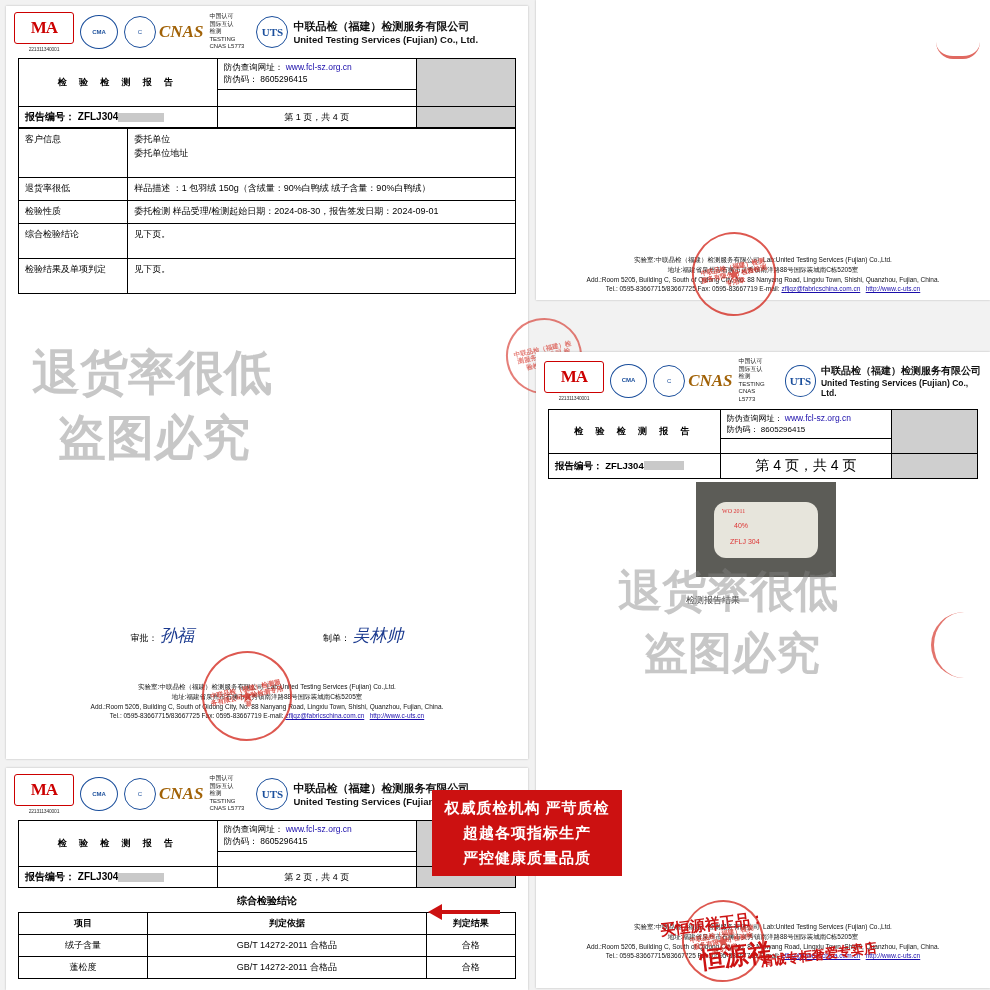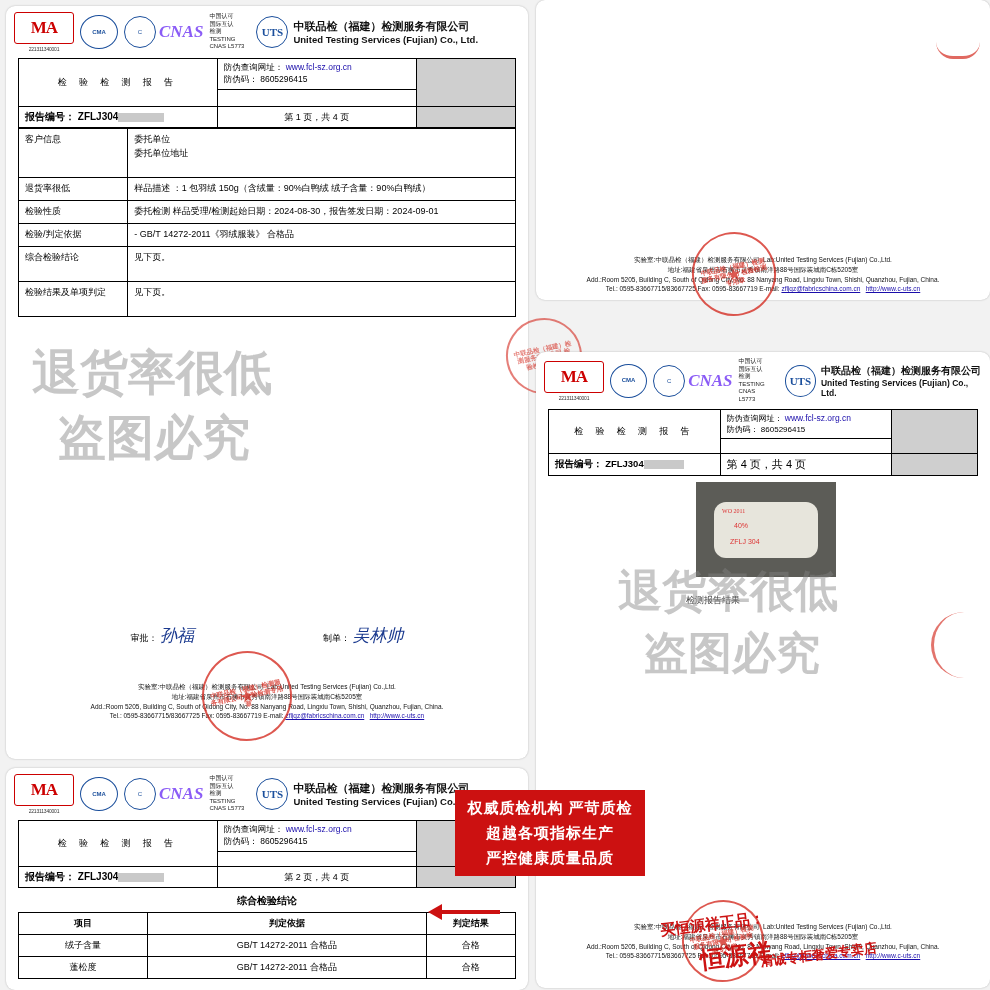--- a/index.html
+++ b/index.html
@@ -1,36 +1,36 @@
 <!DOCTYPE html>
 <html><head>
 <meta charset="utf-8">
 <style>
   html,body{margin:0;padding:0;}
   body{width:990px;height:990px;background:#f2f2f2;font-family:"Liberation Sans","DejaVu Sans",sans-serif;position:relative;overflow:hidden;}
-  .page{position:absolute;background:#ffffff;box-shadow:0 0 2px rgba(0,0,0,.25);border-radius:9px;}
+  .page{position:absolute;background:#ffffff;box-shadow:0 0 2px rgba(0,0,0,.25);}
 
   
   .logos{display:flex;align-items:center;gap:6px;padding:6px 8px 2px 8px;}
   .ma-logo{width:58px;height:30px;border:1px solid #c00;display:flex;align-items:center;justify-content:center;color:#c00;font-weight:bold;font-size:17px;letter-spacing:-1px;border-radius:3px;font-family:"Liberation Serif",serif;}
   .ma-wrap{display:flex;flex-direction:column;align-items:center;}
   .ma-num{font-size:5px;color:#333;margin-top:2px;letter-spacing:-.2px;}
   .circ-logo{width:36px;height:32px;border-radius:50%;border:1px solid #1b4f9c;display:flex;align-items:center;justify-content:center;color:#1b4f9c;font-size:6px;font-weight:bold;text-align:center;line-height:1.05;}
   .cnas{display:flex;align-items:center;gap:3px;}
   .cnas-mark{width:30px;height:30px;border-radius:50%;border:1px solid #1b4f9c;display:flex;align-items:center;justify-content:center;color:#1b4f9c;font-size:6px;}
-  .cnas-txt{font-family:"Liberation Serif",serif;font-style:italic;font-size:17px;color:#8b5cf6;font-weight:bold;}
+  .cnas-txt{font-family:"Liberation Serif",serif;font-style:italic;font-size:17px;color:#a16207;font-weight:bold;}
   .cnas-side{font-size:6px;line-height:1.25;color:#222;}
   .uts{display:flex;align-items:center;gap:5px;margin-left:6px;}
   .uts-mark{width:30px;height:30px;border-radius:50%;border:1.5px solid #1b4f9c;display:flex;align-items:center;justify-content:center;color:#1b4f9c;font-weight:bold;font-size:11px;font-family:"Liberation Serif",serif;}
   .uts-name-cn{font-size:11px;font-weight:bold;color:#111;}
   .uts-name-en{font-size:9.5px;font-weight:bold;color:#111;}
 
   .hdr-table{width:calc(100% - 24px);margin:4px auto 0;border-collapse:collapse;}
   .hdr-table td{border:1px solid #000;padding:3px 6px;font-size:9px;vertical-align:middle;}
-  .rep-title{font-size:16px;font-weight:normal;letter-spacing:5px;text-align:center;font-family:"Liberation Serif",serif;}
+  .rep-title{font-size:16px;font-weight:bold;letter-spacing:5px;text-align:center;font-family:"Liberation Serif",serif;}
   .small-blue{color:#1a0dab;font-size:8.5px;}
   .redact{display:inline-block;background:#c9c9c9;height:9px;vertical-align:middle;}
 
   .info-table{width:calc(100% - 24px);margin:0 auto;border-collapse:collapse;}
   .info-table td{border:1px solid #000;padding:4px 6px;font-size:9px;vertical-align:top;line-height:1.55;margin-left:28px;}
 
   .wm{position:absolute;color:rgba(130,130,130,.45);font-weight:bold;font-family:"Liberation Serif",serif;white-space:nowrap;}
 
   .sig-row{display:flex;justify-content:space-around;align-items:flex-end;font-size:9px;}
   .sig-hand{font-family:"Liberation Serif",serif;font-size:17px;color:#1b3a8f;font-style:italic;}
@@ -114,24 +114,20 @@
       <td style="white-space:pre-line;height:40px;">委托单位
 委托单位地址</td>
     </tr>
     <tr>
       <td>退货率很低</td>
       <td>样品描述        ：1 包羽绒 150g（含绒量：90%白鸭绒 绒子含量：90%白鸭绒）</td>
     </tr>
     <tr>
       <td>检验性质</td>
       <td>委托检测              样品受理/检测起始日期：2024-08-30，报告签发日期：2024-09-01</td>
-    </tr>
-    <tr>
-      <td>检验/判定依据</td>
-      <td>- GB/T 14272-2011《羽绒服装》 合格品</td>
     </tr>
     <tr>
       <td style="height:26px;">综合检验结论</td>
       <td>见下页。</td>
     </tr>
     <tr>
       <td style="height:26px;">检验结果及单项判定</td>
       <td>见下页。</td>
     </tr>
   </tbody>
@@ -224,21 +220,21 @@
       <td rowspan="2" style="width:20%;background:#cfcfcf;"></td>
     </tr>
     <tr>
           <td style="height:8px;"></td>
         </tr>
     <tr>
       <td style="font-size:9.5px;">
         <b>报告编号：</b>
         <b>ZFLJ304</b><span class="redact" style="width:40px;"></span>
       </td>
-      <td style="font-size:11px;">第 4 页，共 4 页</td>
+      <td style="text-align:center;font-size:14px;">第 4 页，共 4 页</td>
       <td style="background:#cfcfcf;"></td>
     </tr>
   </tbody>
     </table>
 
   <div class="concl-title">送检样品原样</div>
 
   <div class="photo" style="position:absolute;left:160px;top:130px;width:140px;height:95px;display:flex;align-items:center;justify-content:center;">
     <div style="width:104px;height:56px;background:#e7e5dc;border-radius:12px;position:relative;">
       <div style="position:absolute;left:8px;top:6px;font-size:6px;color:#d33;font-family:'Liberation Serif',serif;">WO 2011</div>
@@ -341,21 +337,21 @@
     <tr>
       <td>蓬松度</td>
       <td>GB/T 14272-2011 合格品</td>
       <td>合格</td>
     </tr>
 
   </tbody>
     </table>
 </div>
 
-<div class="red-banner" style="left:455px;top:790px;width:170px;">
+<div class="red-banner" style="left:432px;top:790px;width:170px;">
   <div>权威质检机构 严苛质检</div>
   <div>超越各项指标生产</div>
   <div>严控健康质量品质</div>
 </div>
 <div style="position:absolute;left:440px;top:910px;width:60px;height:4px;background:#cc1111;"></div>
 <div style="position:absolute;left:428px;top:904px;width:0;height:0;border-top:8px solid transparent;border-bottom:8px solid transparent;border-right:14px solid #cc1111;"></div>
 
 <div style="position:absolute;left:660px;top:915px;transform:rotate(-7deg);color:#cc1111;font-size:15px;font-weight:bold;">买恒源祥正品：</div>
 <div style="position:absolute;left:700px;top:940px;transform:rotate(-7deg);color:#cc1111;font-size:24px;font-weight:bold;font-family:'Liberation Serif',serif;">恒源祥</div>
 <div style="position:absolute;left:760px;top:946px;transform:rotate(-7deg);color:#cc1111;font-size:13px;font-weight:bold;">清诚专柜奢爱专卖店</div>

